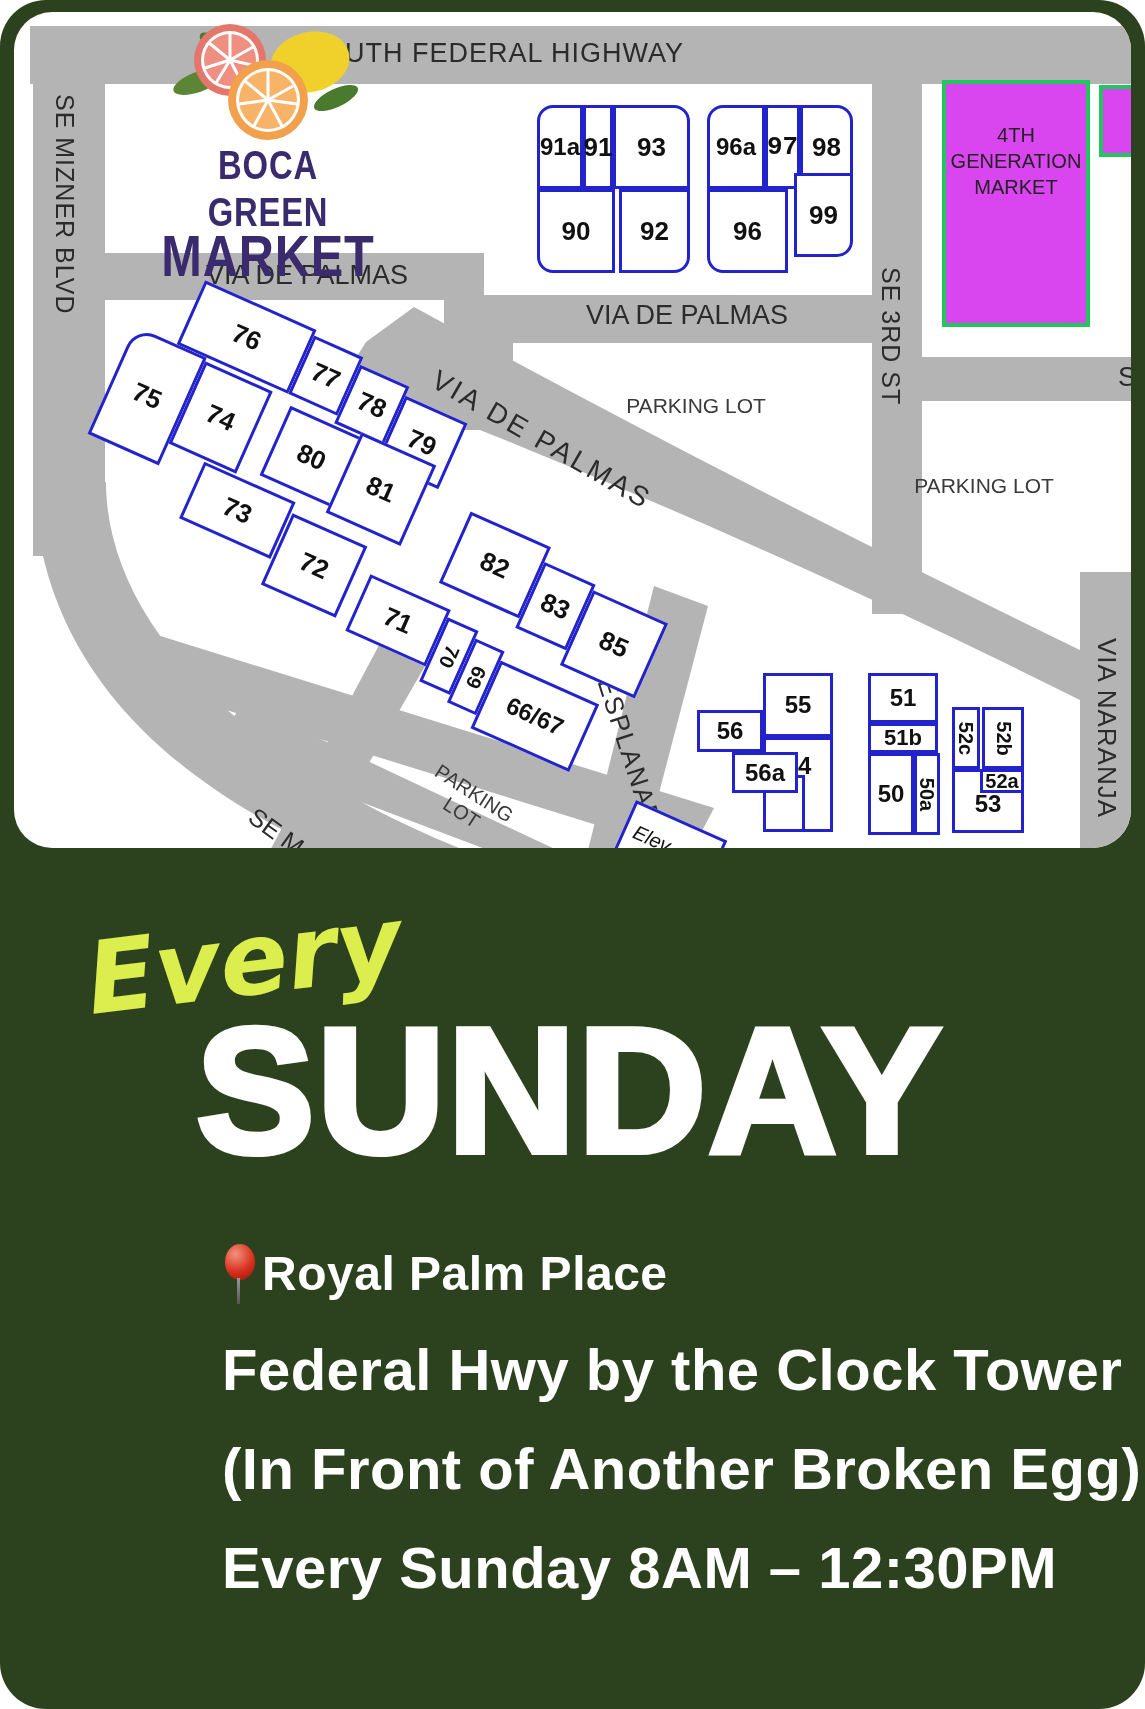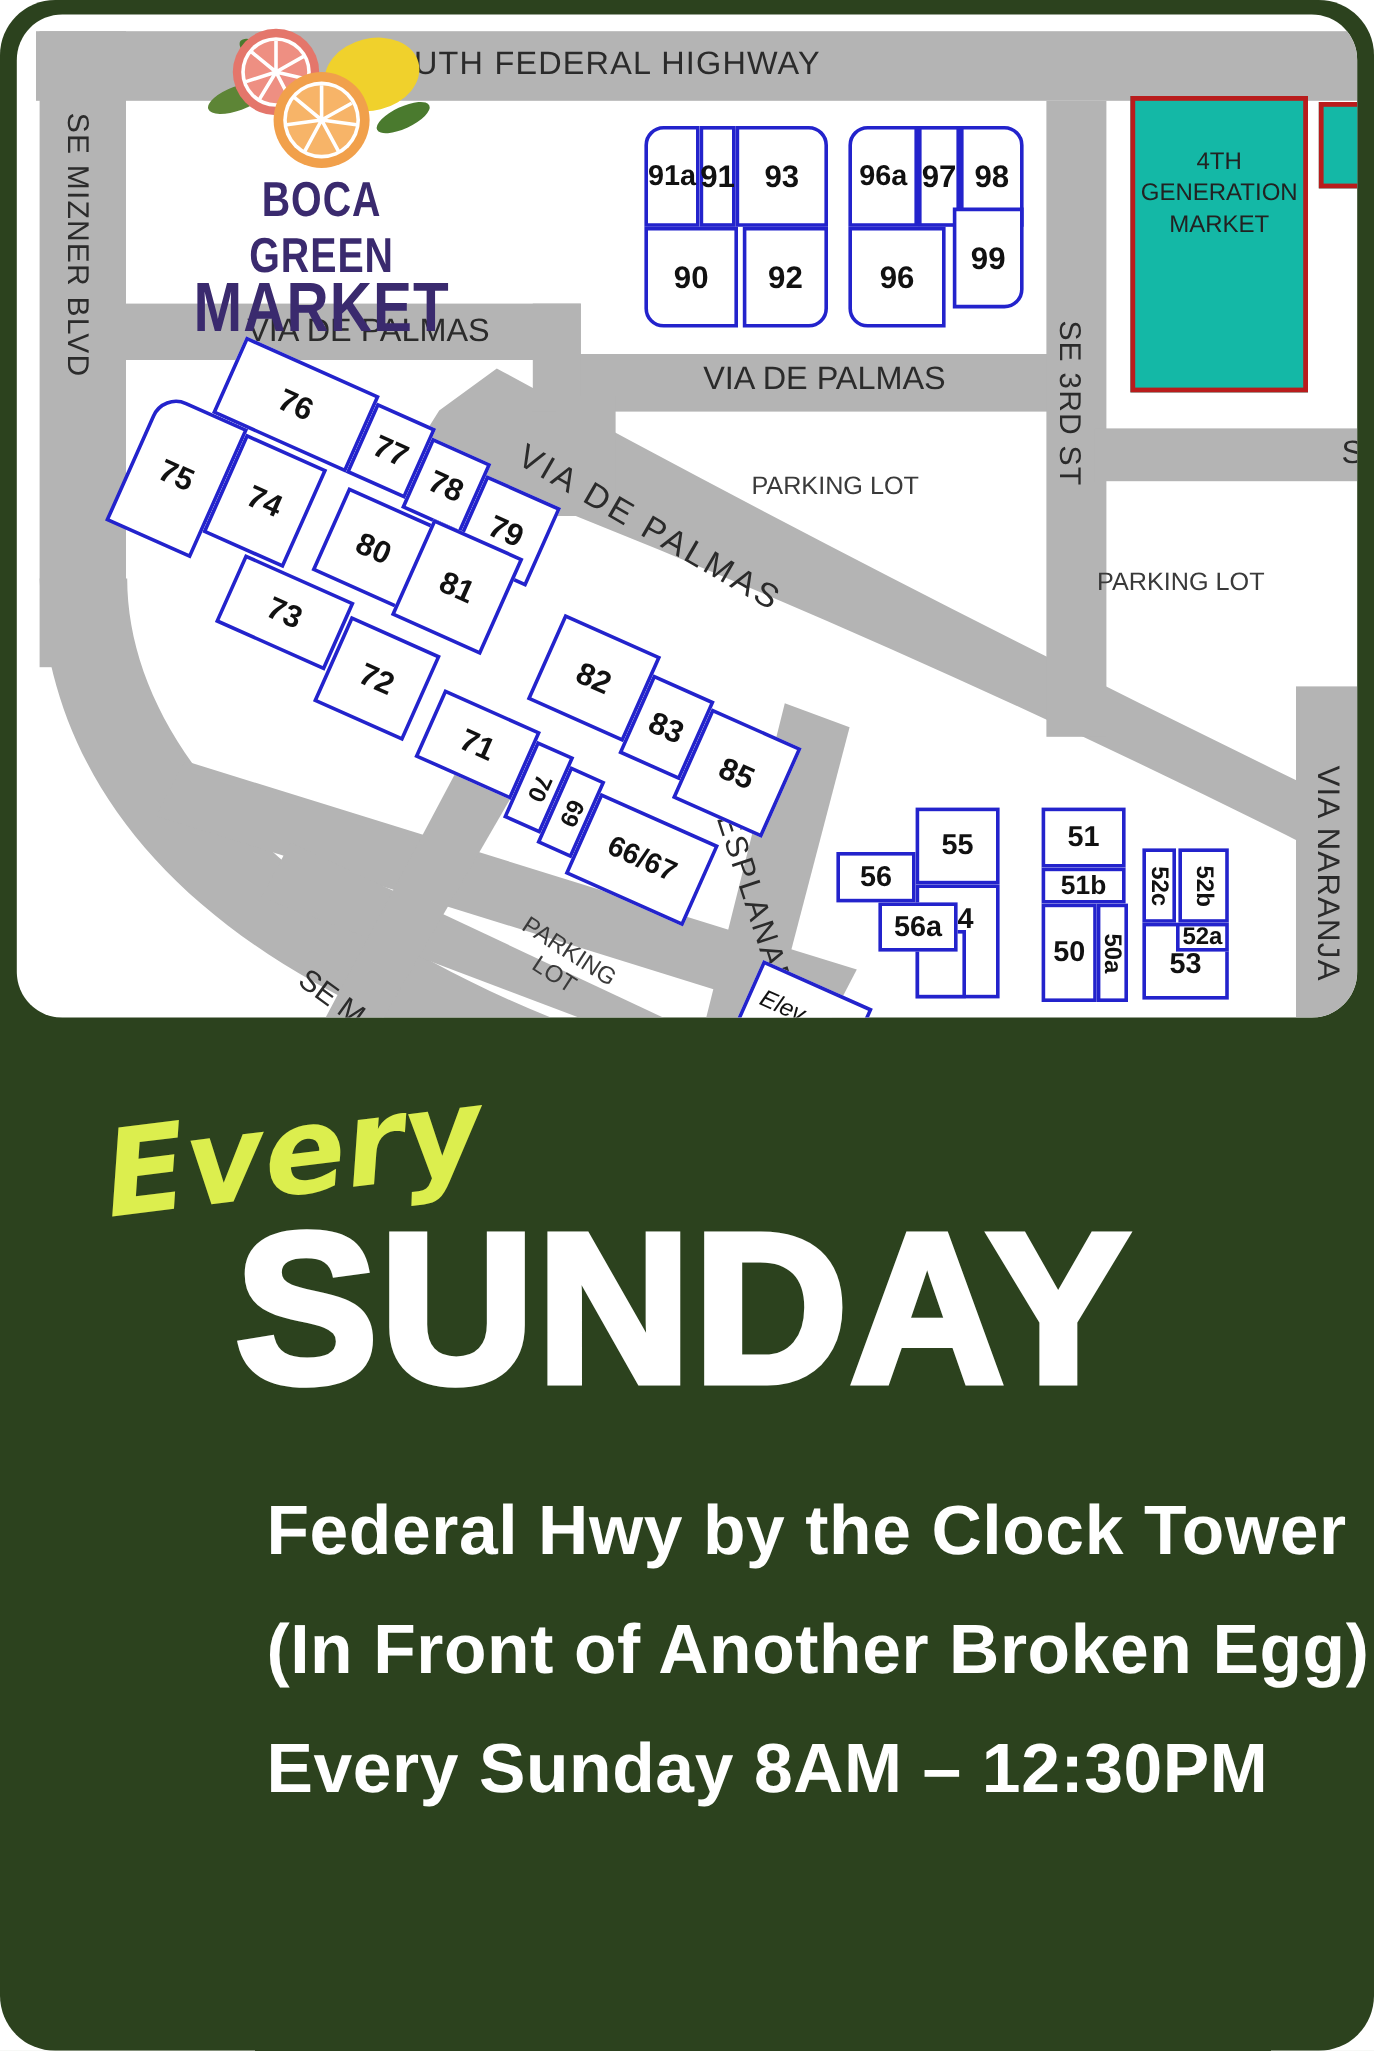--- a/index.html
+++ b/index.html
@@ -12,21 +12,21 @@
   .stlab{position:absolute;color:#2b2b2b;font-weight:400;white-space:nowrap;}
   .vtext{writing-mode:vertical-rl;}
   .lot{position:absolute;background:#ffffff;border:3px solid #2323cc;box-sizing:border-box;display:flex;align-items:center;justify-content:center;}
   .lot span{font-weight:700;font-size:26px;color:#111;}
   .lot .f24{font-size:24px;} .lot .f22{font-size:22px;text-align:center;} .lot .f20{font-size:20px;}
   .lot .vlab{transform:rotate(90deg);}
   .ch-tl{border-top-left-radius:16px;} .ch-tr{border-top-right-radius:16px;}
   .ch-bl{border-bottom-left-radius:16px;} .ch-br{border-bottom-right-radius:16px;}
   .lotgroup{position:absolute;transform:rotate(24deg);transform-origin:0 0;}
   .plab{position:absolute;color:#3a3a3a;font-size:21px;text-align:center;line-height:1.15;font-weight:400;}
-  .blackbox{position:absolute;border:4px solid #b91c1c;background:#14b8a6;box-sizing:border-box;}
+  .blackbox{position:absolute;border:4px solid #22c55e;background:#d946ef;box-sizing:border-box;}
   .fgm-text{padding-top:38px;text-align:center;font-size:20px;line-height:1.3;color:#222;}
   
   .logo{position:absolute;left:114px;top:8px;width:280px;text-align:center;}
   .logo-line1{font-size:41px;font-weight:700;color:#3a2a6e;transform:scaleX(0.8);letter-spacing:1px;margin-top:-4px;}
   .logo-line2{font-size:58px;font-weight:700;color:#3a2a6e;transform:scaleX(0.84);letter-spacing:1px;margin-top:-14px;}
   
   .every{position:absolute;left:86px;top:902px;font-size:100px;font-weight:700;font-style:italic;color:#dcee4e;transform:rotate(-7deg);font-family:"DejaVu Sans",cursive,sans-serif;}
   .sunday{position:absolute;left:196px;top:988px;font-size:178px;font-weight:700;color:#ffffff;letter-spacing:2px;-webkit-text-stroke:6px #ffffff;white-space:nowrap;}
   .details{position:absolute;left:222px;top:1242px;color:#ffffff;font-weight:700;}
   .dline{font-size:58px;margin-bottom:32px;letter-spacing:0.5px;white-space:nowrap;}
@@ -115,21 +115,21 @@
     <div class="lot ch-bl" style="left:523px;top:177px;width:78px;height:84px;">
           <span>90</span>
         </div>
     <div class="lot ch-br" style="left:605px;top:177px;width:71px;height:84px;">
           <span>92</span>
         </div>
 
     <div class="lot ch-tl" style="left:693px;top:93px;width:58px;height:84px;">
           <span class="f24">96a</span>
         </div>
-    <div class="lot" style="left:751px;top:93px;width:35px;height:84px;">
+    <div class="lot" style="left:751px;top:93px;width:35px;height:84px;font-family:Liberation Mono, monospace;">
           <span>97</span>
         </div>
     <div class="lot ch-tr" style="left:786px;top:93px;width:53px;height:84px;">
           <span>98</span>
         </div>
     <div class="lot ch-bl" style="left:693px;top:177px;width:81px;height:84px;">
           <span>96</span>
         </div>
     <div class="lot ch-br" style="left:780px;top:161px;width:59px;height:84px;">
           <span>99</span>
@@ -232,20 +232,27 @@
 
     <div class="lot" style="left:622px;top:788px;width:100px;height:58px;transform:rotate(24deg);transform-origin:0 0;justify-content:flex-start;padding-left:8px;">
       <span class="f20" style="font-weight:400;font-style:italic;">Elev</span>
     </div>
   </div>
 
   <div>
     <div class="every">Every</div>
     <div class="sunday">SUNDAY</div>
     <div class="details">
+      <div class="dline first">
+        <span class="pin">
+              <span class="pin-ball"></span>
+              <span class="pin-needle"></span>
+            </span>
+        <span>Royal Palm Place</span>
+      </div>
       <div class="dline">Federal Hwy by the Clock Tower</div>
       <div class="dline">(In Front of Another Broken Egg)</div>
       <div class="dline">Every Sunday 8AM – 12:30PM</div>
     </div>
   </div>
 
  </div>
 </div>
 
 </body></html>

